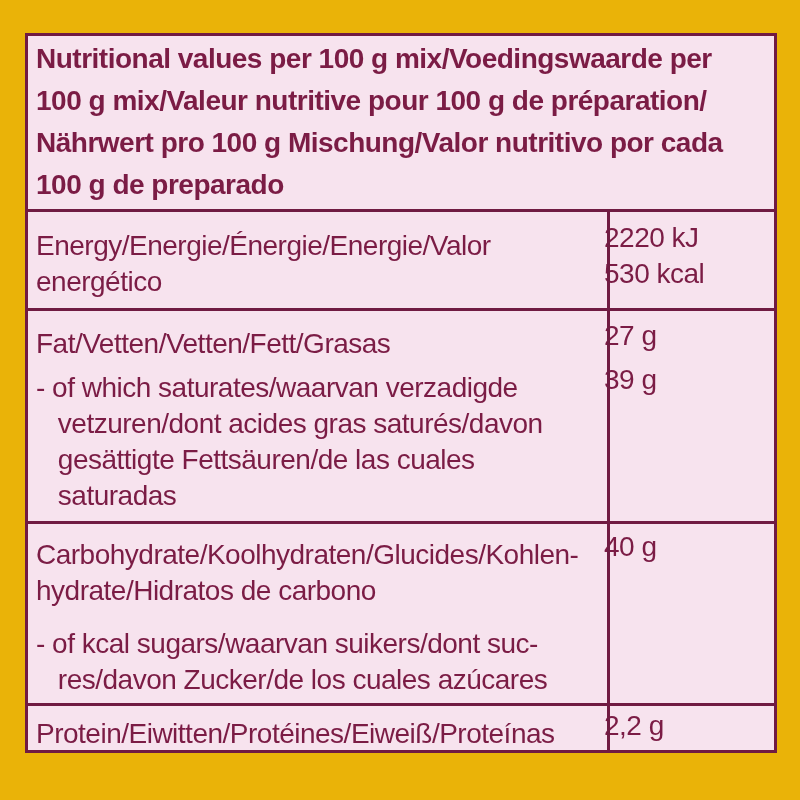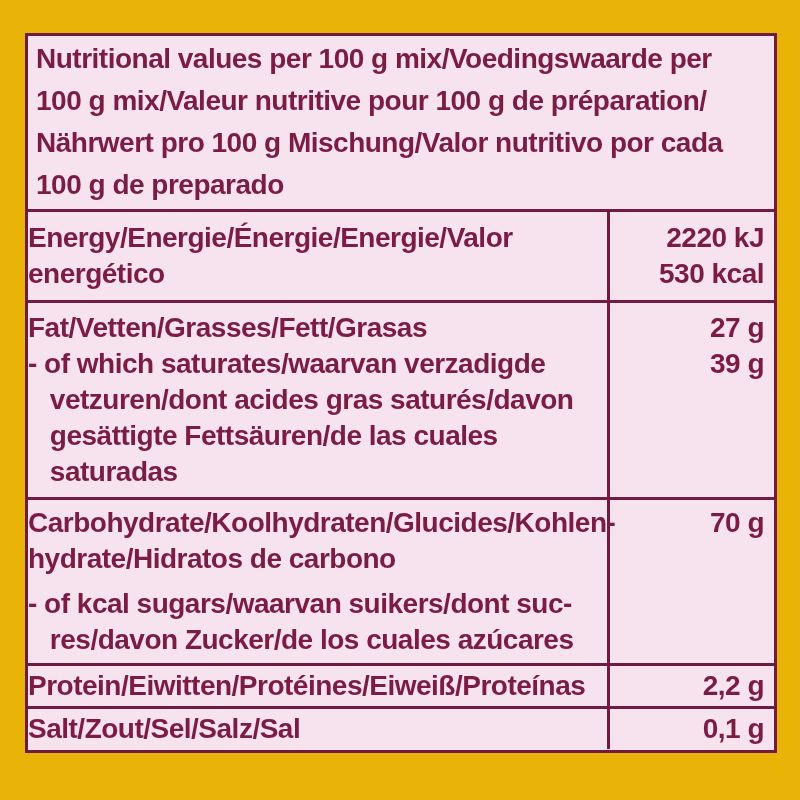--- a/index.html
+++ b/index.html
@@ -63,36 +63,36 @@
   .line-item {
     display: flex;
     align-items: flex-start;
   }
   .line-item.gap-above {
     margin-top: 9px;
   }
   .cell-label {
     flex: 1;
     box-sizing: border-box;
-    padding-left: 0;
+    padding-left: 8px;
     font-size: 28px;
-    font-weight: bold;
+    font-weight: normal;
     line-height: 36px;
     letter-spacing: -0.5px;
     white-space: pre-wrap;
+    margin-top: 8px;
   }
   .cell-value {
     box-sizing: border-box;
     width: 170px;
     padding-right: 10px;
     font-size: 28px;
-    font-weight: bold;
+    font-weight: normal;
     line-height: 36px;
     letter-spacing: -0.5px;
-    text-align: right;
     white-space: pre-wrap;
   }
 </style>
 </head>
 <body>
 
 <div class="sheet">
   <div class="panel">
 
     <div class="tbl-header">Nutritional values per 100 g mix/Voedingswaarde per
@@ -107,37 +107,37 @@
         <div class="line-item">
           <div class="cell-label">Energy/Energie/Énergie/Energie/Valor
 energético</div>
           <div class="cell-value">2220 kJ
 530 kcal</div>
         </div>
       </div>
 
       <div class="row row-fat">
         <div class="line-item">
-          <div class="cell-label">Fat/Vetten/Grasses/Fett/Grasas</div>
+          <div class="cell-label">Fat/Vetten/Vetten/Fett/Grasas</div>
           <div class="cell-value">27 g</div>
         </div>
         <div class="line-item">
           <div class="cell-label">- of which saturates/waarvan verzadigde
    vetzuren/dont acides gras saturés/davon
    gesättigte Fettsäuren/de las cuales
    saturadas</div>
           <div class="cell-value">39 g</div>
         </div>
       </div>
 
       <div class="row row-carb">
         <div class="line-item">
           <div class="cell-label">Carbohydrate/Koolhydraten/Glucides/Kohlen-
 hydrate/Hidratos de carbono</div>
-          <div class="cell-value">70 g</div>
+          <div class="cell-value">40 g</div>
         </div>
         <div class="line-item gap-above">
           <div class="cell-label">- of kcal sugars/waarvan suikers/dont suc-
    res/davon Zucker/de los cuales azúcares</div>
         </div>
       </div>
 
       <div class="row row-protein">
         <div class="line-item">
           <div class="cell-label">Protein/Eiwitten/Protéines/Eiweiß/Proteínas</div>

